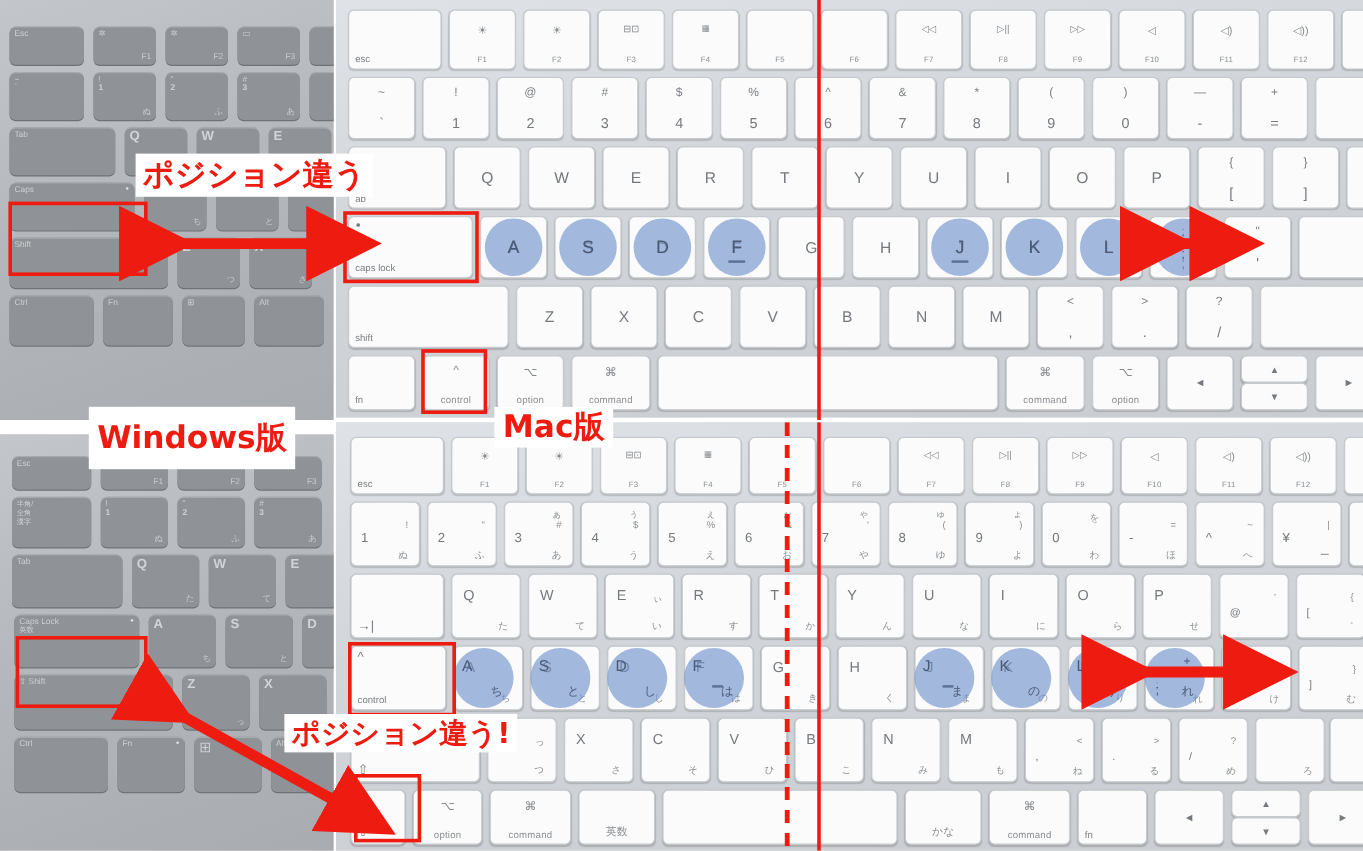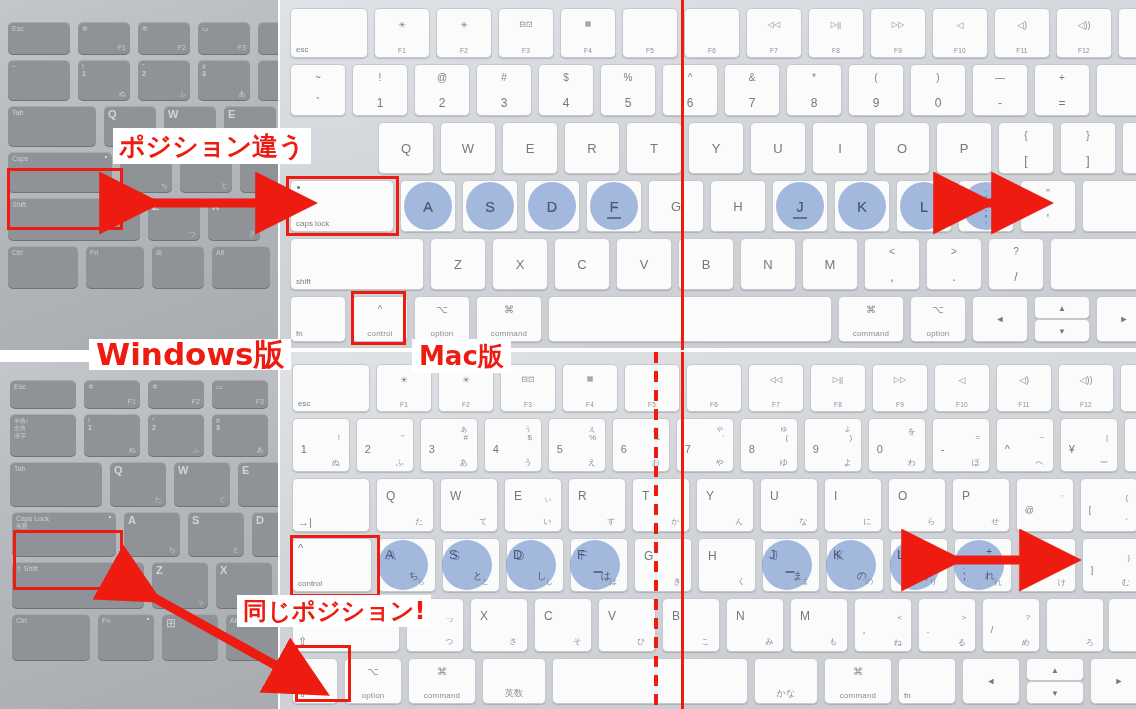--- a/index.html
+++ b/index.html
@@ -216,20 +216,23 @@
     <div class="mkey" style="left:692px;top:64px;width:56px;height:52px;">
         <span class="dual-u">—</span>
         <span class="dual-l">-</span>
       </div>
     <div class="mkey" style="left:754px;top:64px;width:56px;height:52px;">
         <span class="dual-u">+</span>
         <span class="dual-l">=</span>
       </div>
     <div class="mkey" style="left:816px;top:64px;width:78px;height:52px;"></div>
 
+    <div class="mkey" style="left:10px;top:122px;width:82px;height:52px;">
+        <span class="bl">ab</span>
+      </div>
     <div class="mkey" style="left:98px;top:122px;width:56px;height:52px;">
         <span class="ctr">Q</span>
       </div>
     <div class="mkey" style="left:160px;top:122px;width:56px;height:52px;">
         <span class="ctr">W</span>
       </div>
     <div class="mkey" style="left:222px;top:122px;width:56px;height:52px;">
         <span class="ctr">E</span>
       </div>
     <div class="mkey" style="left:284px;top:122px;width:56px;height:52px;">
@@ -836,15 +839,15 @@
   <line x1="128" y1="203" x2="284" y2="203" stroke="#ee1b11" stroke-width="9" marker-start="url(#ah)" marker-end="url(#ah)"></line>
 
   <line x1="962" y1="203" x2="1020" y2="203" stroke="#ee1b11" stroke-width="9" marker-start="url(#ah)" marker-end="url(#ah)"></line>
 
   <line x1="133" y1="586" x2="300" y2="679" stroke="#ee1b11" stroke-width="9" marker-start="url(#ah)" marker-end="url(#ah)"></line>
 
   <line x1="930" y1="560" x2="1048" y2="560" stroke="#ee1b11" stroke-width="9" marker-start="url(#ah)" marker-end="url(#ah)"></line>
 </svg>
 
 <div class="lbl" style="left:113px;top:128px;font-size:26px;padding:5px 6px;">ポジション違う</div>
-<div class="lbl" style="left:89px;top:339px;font-size:31px;padding:0 7px;">Windows版</div>
+<div class="lbl" style="left:74px;top:339px;font-size:26px;padding:13px 7px;">Windows版</div>
 <div class="lbl" style="left:412px;top:339px;font-size:26px;padding:4px 7px;">Mac版</div>
-<div class="lbl" style="left:237px;top:595px;font-size:24px;padding:4px 6px;">同じポジション!</div>
+<div class="lbl" style="left:237px;top:595px;font-size:24px;padding:4px 6px;">ポジション違う!</div>
 
 </body></html>

